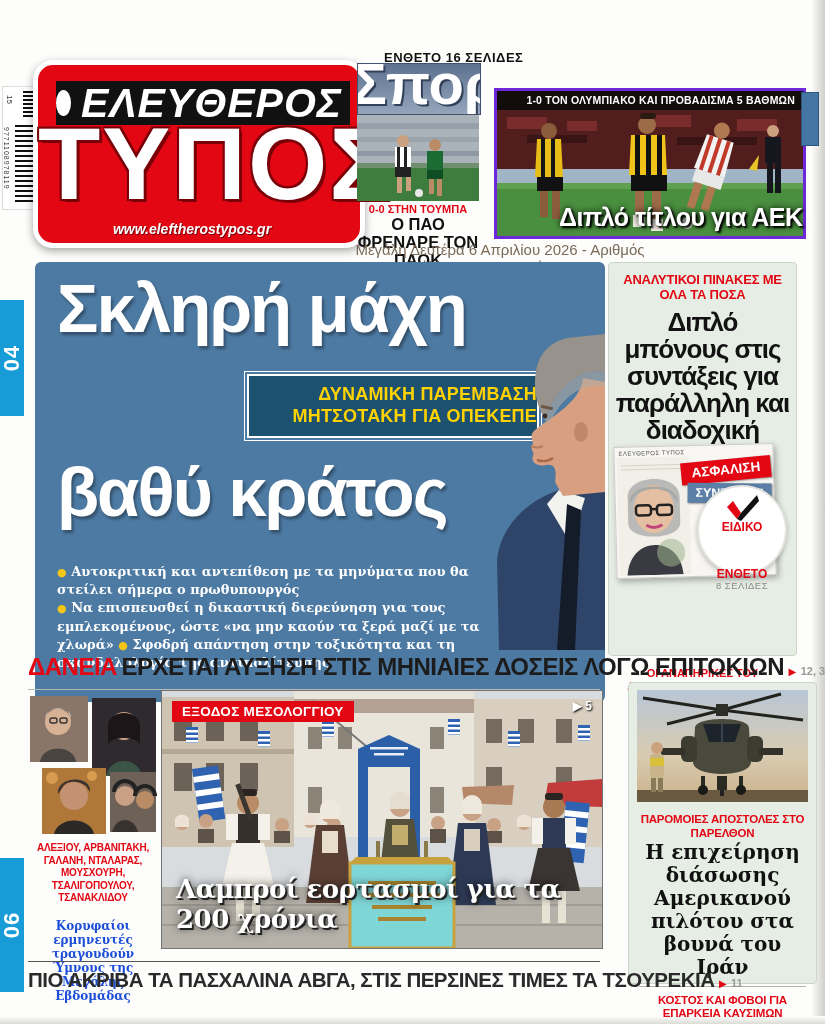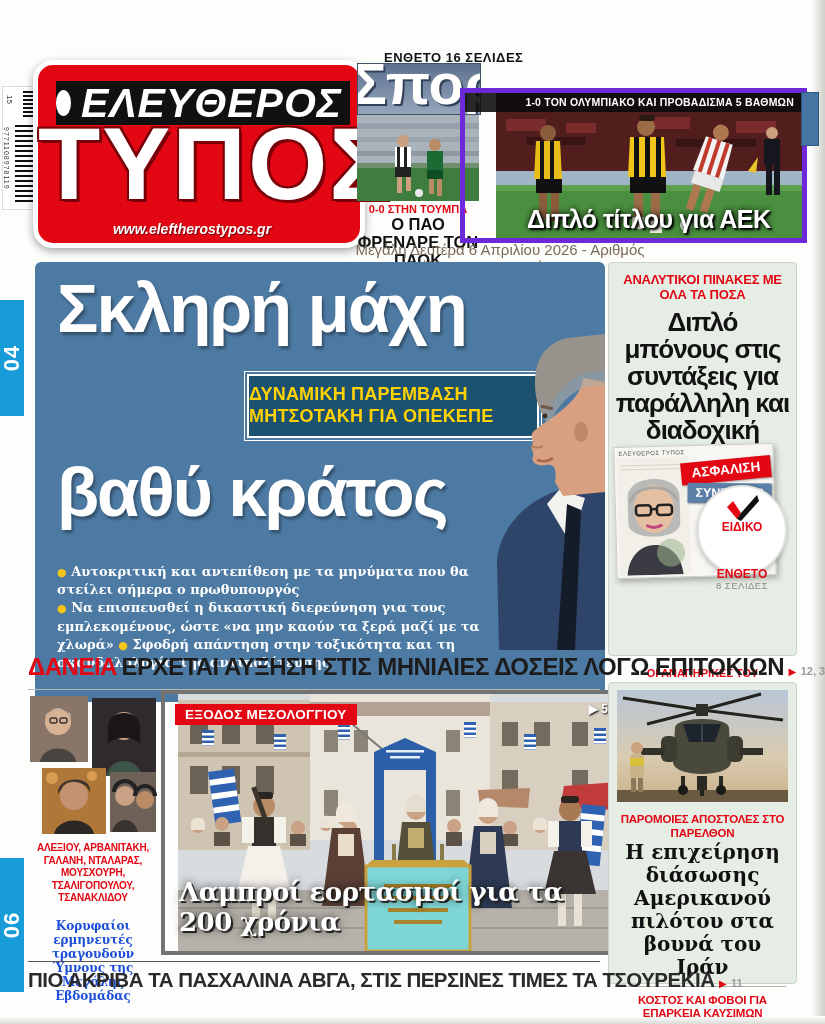--- a/index.html
+++ b/index.html
@@ -35,34 +35,34 @@
   .edge-tab span{transform:rotate(-90deg);font-size:22px;font-weight:bold;letter-spacing:1px;}
   
   #sport-note{left:384px;top:50px;font-size:13px;font-weight:bold;color:#111;letter-spacing:.5px;text-align:right;}
   #sport-banner{left:357px;top:63px;width:122px;height:50px;background:linear-gradient(#5d7190,#95a5ba);
       border:1px solid #42536d;overflow:hidden;}
   #sport-banner span{position:absolute;left:-6px;top:-14px;color:#fff;font-size:58px;font-weight:bold;
       text-shadow:2px 2px 0 #33415a;}
   #pao-kicker{left:357px;top:203px;width:122px;font-size:11px;}
   #pao-head{left:352px;top:216px;width:132px;font-size:16.5px;line-height:1.08;color:#111;}
   
-  #aek{left:460px;top:88px;width:306px;height:145px;border:5px solid #6d28d9;padding-left:31px;}
+  #aek{left:494px;top:88px;width:306px;height:145px;border:3px solid #6d28d9;}
   #aek .strip{position:absolute;left:0;top:0;right:0;height:19px;background:rgba(10,10,10,.88);
       color:#fff;font-size:10.5px;font-weight:bold;text-align:right;line-height:19px;padding-right:8px;letter-spacing:.2px;}
   #aek .cap{position:absolute;left:62px;bottom:4px;color:#fff;font-size:25px;font-weight:bold;
       letter-spacing:-.5px;text-shadow:2px 2px 2px #000,0 0 6px #000;}
   #side-ribbon{left:801px;top:92px;width:16px;height:52px;background:#4575a3;border:1px solid #2e567e;}
   #dateline{left:330px;top:241px;width:340px;text-align:center;font-size:15px;color:#7b6a58;}
   
   #lead{left:35px;top:262px;width:570px;height:440px;background:#4d7aa3;border-radius:6px;overflow:hidden;}
   #lead .h1{position:absolute;left:22px;color:#fff;font-weight:bold;font-size:69px;line-height:1;
       letter-spacing:-2px;text-shadow:2px 3px 3px rgba(0,0,0,.35);}
   #lead-badge{position:absolute;left:212px;top:112px;width:288px;height:60px;background:#1d5170;
       border:2px solid #fff;outline:1px solid #fff;outline-offset:2px;display:flex;flex-direction:column;
-      align-items:flex-start;justify-content:center;gap:2px;}
+      align-items:flex-end;justify-content:center;gap:2px;}
   #lead-badge div{color:#ffd200;font-weight:bold;font-size:18px;letter-spacing:.2px;line-height:1.1;}
   #lead-bullets{position:absolute;left:22px;right:118px;top:288px;color:#fff;
       font-family:"DejaVu Serif","Liberation Serif",serif;font-weight:bold;font-size:13px;line-height:1.4;}
   #lead-bullets .dot{color:#f5c518;font-size:11px;}
   
   .greenbox{background:#e6ede4;border:1px solid #c9d6c7;border-radius:4px;}
   #pension{left:608px;top:262px;width:187px;height:392px;}
   #pension .kick{margin-top:10px;font-size:13px;font-weight:bold;line-height:1.15;letter-spacing:-.2px;}
   #pension .head{margin-top:6px;font-size:26px;font-weight:bold;color:#121212;line-height:1.04;letter-spacing:-1px;}
   #insert-card{position:absolute;left:6px;top:182px;width:158px;height:130px;background:#f7f6f2;
@@ -86,29 +86,29 @@
   #loans .lbl{font-size:24px;font-weight:bold;letter-spacing:-.5px;}
   #loans .txt{font-size:24px;font-weight:bold;color:#1c1c1c;letter-spacing:-.5px;}
   #loans .pg{font-size:11px;color:#9a9a9a;font-weight:bold;}
   .rule{background:#b9b9b4;height:1px;}
   
   #singers{left:28px;top:692px;width:130px;}
   #singers .names{margin-top:4px;font-size:10px;font-weight:bold;line-height:1.25;letter-spacing:-.2px;}
   #singers .head{margin-top:14px;font-size:12px;font-weight:bold;line-height:1.18;color:#1d4ed8;}
   .arrow{color:#e30613;font-size:10px;}
   
-  #misso{left:161px;top:690px;width:440px;height:257px;border:4px solid #737373;padding-left:13px;}
+  #misso{left:161px;top:690px;width:440px;height:257px;border:1px solid #737373;}
   #misso .lbl{position:absolute;left:10px;top:10px;background:#e30613;color:#fff;font-size:13.5px;
       font-weight:bold;padding:3px 10px;letter-spacing:.3px;}
   #misso .pg{position:absolute;right:10px;top:8px;color:#fff;font-size:12px;font-weight:bold;text-shadow:1px 1px 2px #000;}
   #misso .cap{position:absolute;left:14px;bottom:14px;color:#fff;font-size:26px;font-weight:bold;
       font-family:"DejaVu Serif","Liberation Serif",serif;letter-spacing:-.5px;
       text-shadow:2px 2px 0 #222,0 0 8px rgba(0,0,0,.8);}
   
-  #iran{left:608px;top:682px;width:187px;height:300px;}
+  #iran{left:628px;top:682px;width:187px;height:300px;}
   #iran .kick{margin-top:7px;font-size:11.5px;font-weight:bold;line-height:1.2;letter-spacing:-.2px;}
   #iran .head{margin-top:0;font-size:20px;font-weight:bold;line-height:1.15;color:#111;}
   #iran .div{margin:7px 10px 0 10px;height:1px;background:#adb8ab;}
   
   #easter{left:28px;top:968px;width:575px;white-space:nowrap;}
   #easter .txt{font-size:20.5px;font-weight:bold;color:#2a2a2a;letter-spacing:-.5px;}
   #easter .pg{font-size:11px;color:#9a9a9a;font-weight:bold;}
   
   #curl-right{right:0;top:0;width:14px;height:1024px;background:linear-gradient(to right,#fdfdfc,#cfcfca);}
   #curl-bottom{left:0;bottom:0;width:825px;height:8px;background:linear-gradient(to bottom,#fdfdfc,#dcdcd6);}

